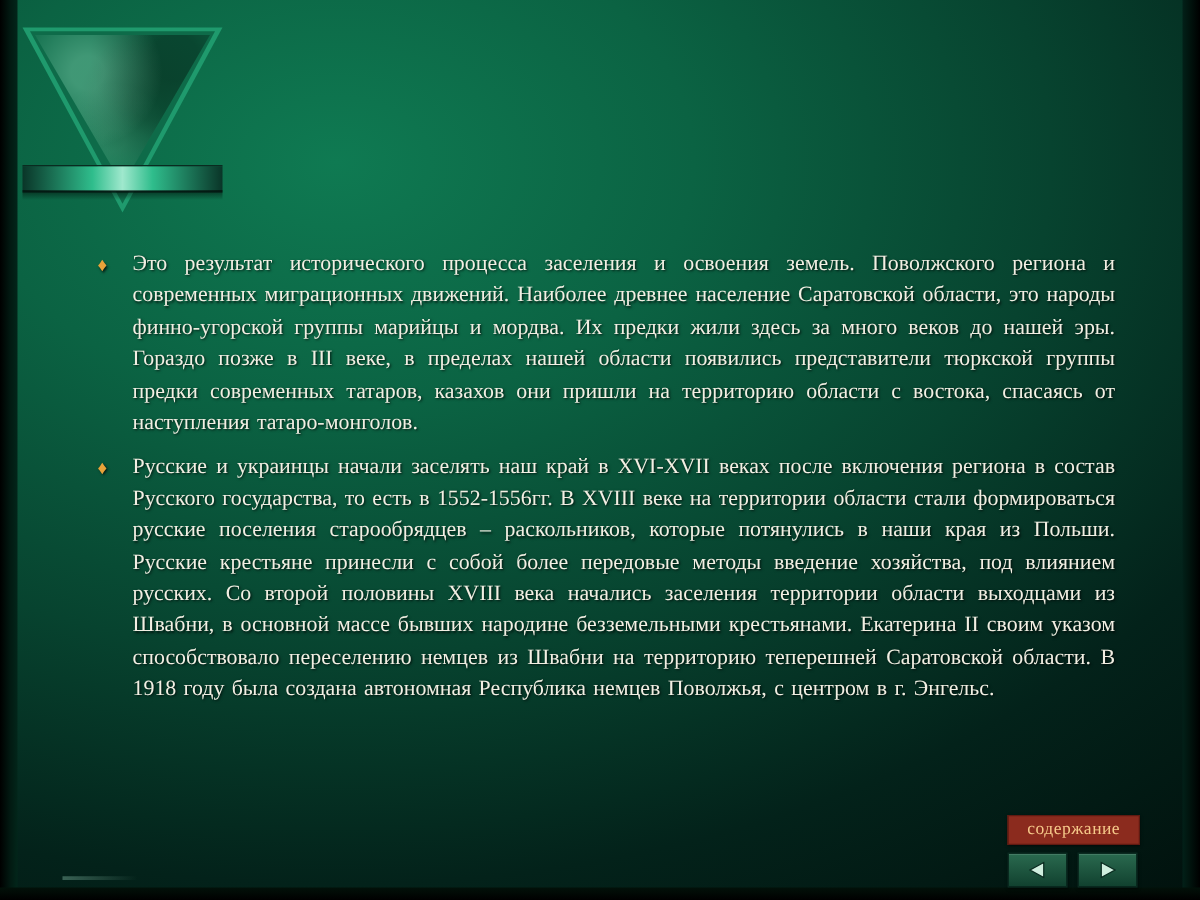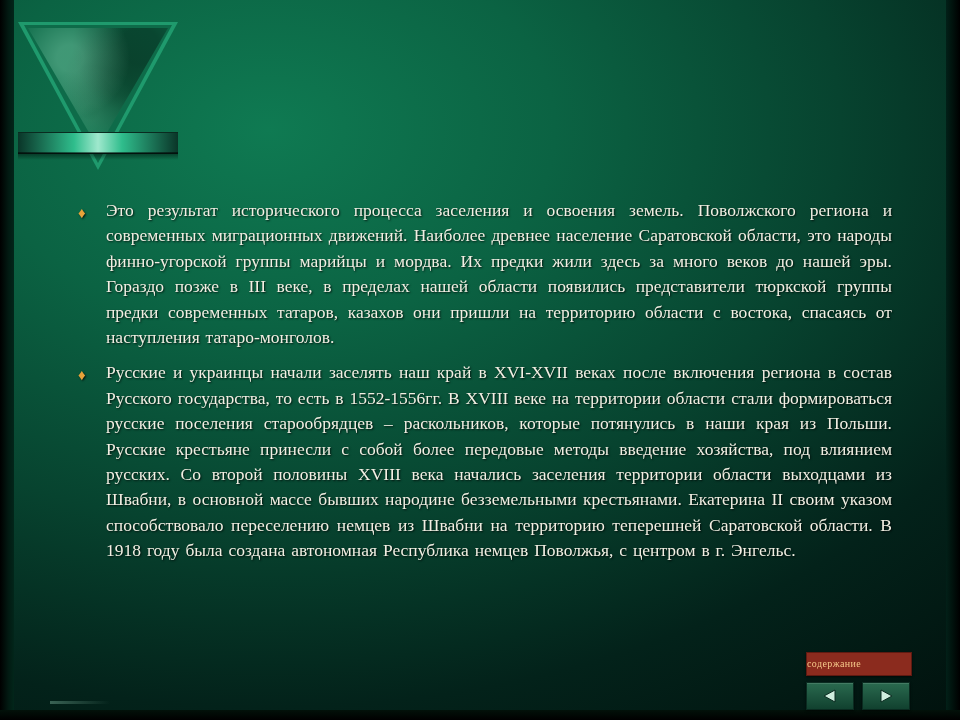--- a/index.html
+++ b/index.html
@@ -134,23 +134,23 @@
     width: 110px;
   }
   .content-btn {
     display: block;
     width: 104px;
     height: 22px;
     background: #8b2b1e;
     border: 1px solid #5f1a11;
     color: #f6c98a;
     font-family: "Liberation Serif", serif;
-    font-size: 10px;
+    font-size: 14px;
     line-height: 21px;
-    text-align: left;
+    text-align: center;
     letter-spacing: 0.4px;
     box-shadow: 0 1px 2px rgba(0,0,0,0.6);
     margin-bottom: 6px;
   }
   .arrows {
     display: flex;
     gap: 8px;
   }
   .arrow-btn {
     width: 46px;

